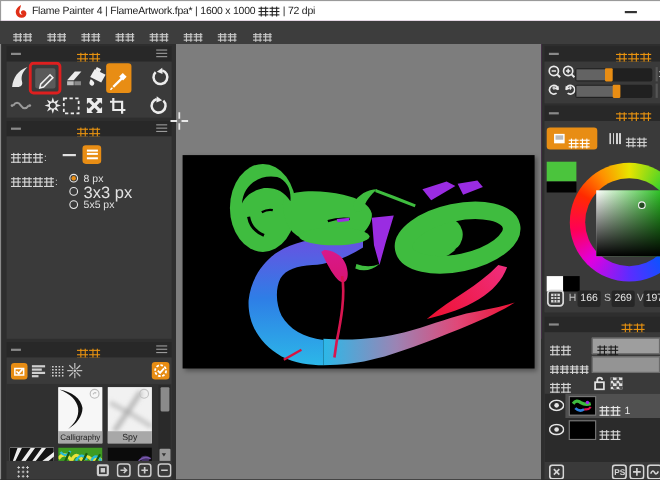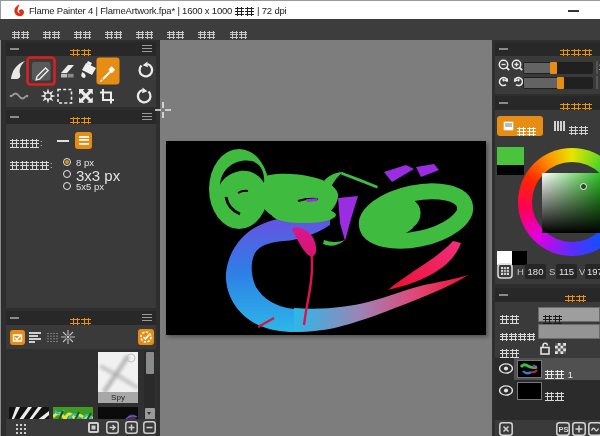--- a/index.html
+++ b/index.html
@@ -174,20 +174,29 @@
   <div class="abs" style="left:132px;top:4px;width:16px;height:16px;border-radius:3px;background:#e88d14">
     <svg width="16" height="16" viewBox="0 0 16 16">
           <circle cx="8" cy="8" r="5" fill="none" stroke="#fff" stroke-width="1.6" stroke-dasharray="2.4 1.4"></circle>
           <path d="M5.5,8 l2,2 l3.6,-4.2" fill="none" stroke="#fff" stroke-width="1.7"></path>
         </svg>
   </div>
 
   <div class="abs" style="left:0px;top:24px;width:150px;height:87px;background:#303030">
 
 
+    <div class="abs" style="left:47px;top:3px;width:40px;height:51px;background:#f4f4f4">
+      <svg width="40" height="40" viewBox="0 0 40 40">
+        <rect width="40" height="40" fill="#f7f7f7"></rect>
+        <path d="M1,2 C11,6 17,12 18,19 C19,27 15,33 9,38 C16,34 22,27 22,19 C21,10 12,4 1,2 Z" fill="#131313"></path>
+        <circle cx="33" cy="6" r="4" fill="none" stroke="#bbb" stroke-width="1"></circle>
+            <path d="M31.5,6.5 q1.5,-2.5 3,-1" stroke="#bbb" fill="none"></path>
+      </svg>
+      <div class="abs" style="left:0;bottom:0;width:40px;height:11px;background:#a8a8a8;color:#222;font-size:7.3px;text-align:center;line-height:11px">Calligraphy</div>
+    </div>
 
     <div class="abs" style="left:92px;top:3px;width:40px;height:51px;background:#f4f4f4">
       <svg width="40" height="40" viewBox="0 0 40 40">
         <rect width="40" height="40" fill="#f1f1f1"></rect>
         <g filter="url(#bl)">
               <path d="M6,40 C14,28 24,14 30,4" stroke="#9a9a9a" stroke-width="5" fill="none" opacity=".6"></path>
         <path d="M2,14 C14,20 28,28 40,36" stroke="#a8a8a8" stroke-width="4.5" fill="none" opacity=".55"></path>
             </g>
         <defs>
               <filter id="bl">
@@ -382,23 +391,23 @@
 
     <div class="abs" style="left:2px;top:111px;width:15px;height:14px;background:#fff"></div>
     <div class="abs" style="left:17px;top:111px;width:15px;height:14px;background:#000"></div>
 
     <svg class="abs" style="left:2px;top:123px" width="16" height="16">
           <rect x="1" y="1" width="14" height="14" rx="3" fill="none" stroke="#d8d8d8" stroke-width="1.6"></rect>
           <rect x="4" y="4" width="8" height="8" fill="#d8d8d8"></rect>
           <path d="M4,6.6 h8 M4,9.3 h8 M6.6,4 v8 M9.3,4 v8" stroke="#3a3a3a" stroke-width="0.9"></path>
         </svg>
     <div class="abs" style="left:22px;top:126px;color:#c2c2c2;font-size:9.5px">H</div>
-    <div class="abs" style="left:30px;top:124px;width:21px;height:15px;background:#262626;border-radius:2px;color:#e4e4e4;font-size:9.5px;text-align:center;line-height:15px">180</div>
+    <div class="abs" style="left:30px;top:124px;width:21px;height:15px;background:#262626;border-radius:2px;color:#e4e4e4;font-size:9.5px;text-align:center;line-height:15px">166</div>
     <div class="abs" style="left:54px;top:126px;color:#c2c2c2;font-size:9.5px">S</div>
-    <div class="abs" style="left:61px;top:124px;width:21px;height:15px;background:#262626;border-radius:2px;color:#e4e4e4;font-size:9.5px;text-align:center;line-height:15px">115</div>
+    <div class="abs" style="left:61px;top:124px;width:21px;height:15px;background:#262626;border-radius:2px;color:#e4e4e4;font-size:9.5px;text-align:center;line-height:15px">269</div>
     <div class="abs" style="left:84px;top:126px;color:#c2c2c2;font-size:9.5px">V</div>
     <div class="abs" style="left:90px;top:124px;width:21px;height:15px;background:#262626;border-radius:2px;color:#e4e4e4;font-size:9.5px;text-align:left;line-height:15px;padding-left:2px">197</div>
   </div>
 </div>
 
 <div class="hdr" style="left:495px;top:288px;width:105px">
       <span class="ttl" style="text-align:left;left:70px"><span class="g s10"></span><span class="g s10"></span></span>
       <span class="min"></span>
     </div>
 <div class="abs" style="left:495px;top:302px;width:105px;height:134px;background:#3a3a3a;overflow:hidden" id="laybody">

